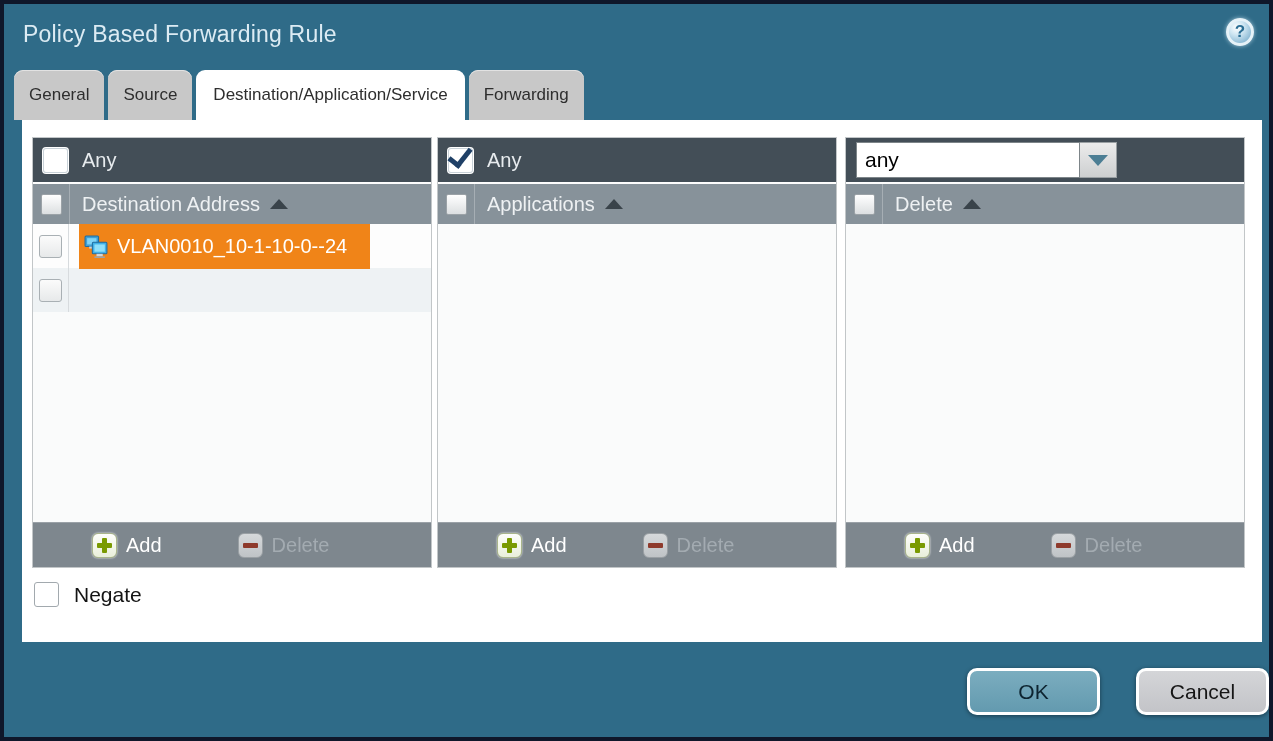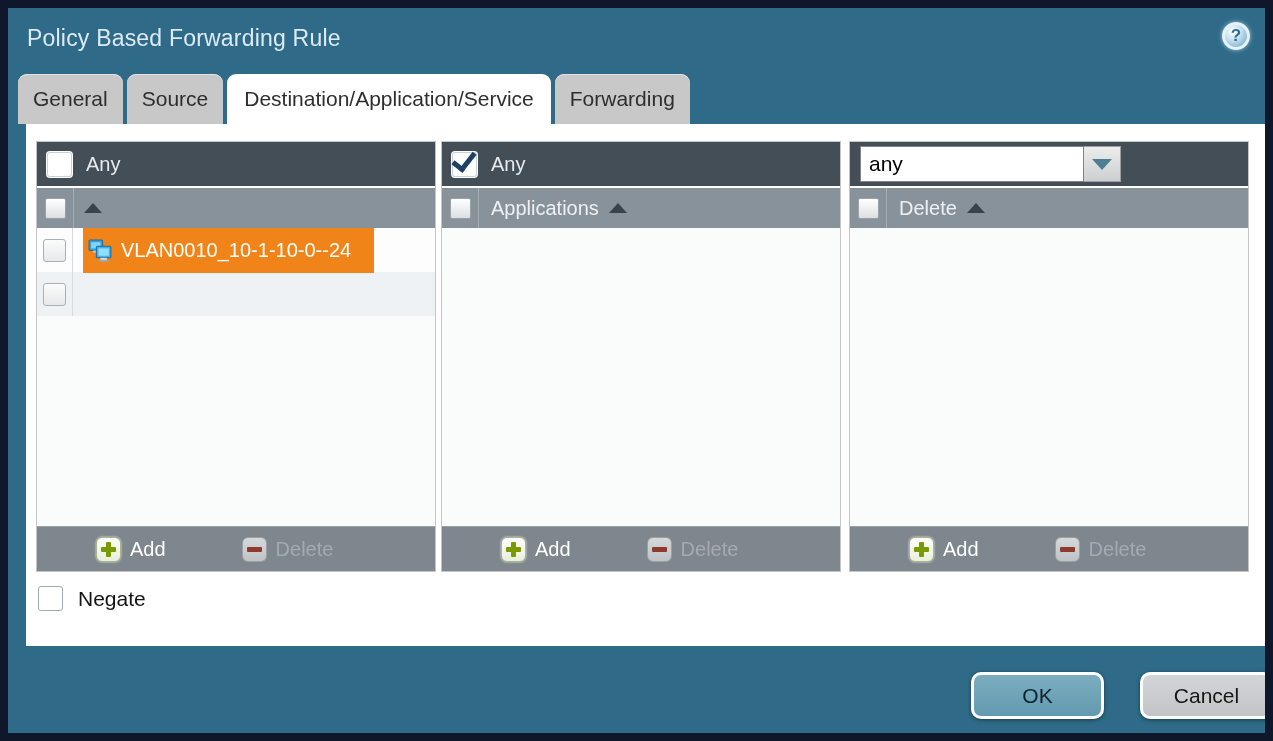--- a/index.html
+++ b/index.html
@@ -1,35 +1,35 @@
 <!DOCTYPE html>
 <html><head>
 <meta charset="utf-8">
 <style>
   * { box-sizing: border-box; margin: 0; padding: 0; }
   html,body { width:1273px; height:741px; }
   body { font-family:"Liberation Sans", sans-serif; }
 
   .dialog { position:relative; width:1273px; height:741px;
-    background:#2f6b88; border:8px solid #0f172a; overflow:hidden; }
+    background:#2f6b88; border:4px solid #0f172a; overflow:hidden; }
 
   
   .title { position:absolute; left:19px; top:17px; font-size:23px;
     color:#dcebf3; letter-spacing:.2px; }
   .help { position:absolute; right:15px; top:14px; width:28px; height:28px;
     border-radius:50%; border:3px solid #e6f2f8;
     background:radial-gradient(circle at 35% 30%, #ffffff 0%, #cfe6f2 35%, #8fbcd6 75%, #b9d8e8 100%);
     display:flex; align-items:center; justify-content:center;
     color:#2a6d93; font-weight:bold; font-size:17px;
     box-shadow:0 0 4px rgba(190,220,235,.8); cursor:pointer; }
 
   
   .tabs { position:absolute; left:10px; top:66px; display:flex; height:50px; }
   .tab { background:#c8c8c8; border-radius:9px 9px 0 0; margin-right:4px;
-    padding:0 15px; font-size:21px; color:#2e2e2e; display:flex;
+    padding:0 15px; font-size:17px; color:#2e2e2e; display:flex;
     align-items:center; cursor:pointer; box-shadow:inset 0 1px 0 #e2e2e2; }
   .tab.active { background:#ffffff; padding:0 17px; box-shadow:none; }
 
   
   .content { position:absolute; left:18px; top:116px; width:1240px; height:522px;
     background:#ffffff; }
 
   
   .panel { position:absolute; top:17px; width:400px; height:431px;
     border:1px solid #c2c6c8; background:#fafbfb;
@@ -146,20 +146,21 @@
     <div class="panel p1">
       <div class="any-header">
         <div class="cbox hdr"></div>
         <span class="any-label">Any</span>
       </div>
       <div class="col-header">
         <div class="col-cb-cell">
           <div class="cbox sub"></div>
         </div>
         <div class="col-sep"></div>
+        <span class="col-title">Destination Address</span>
         <div class="sort-asc"></div>
       </div>
       <div class="list">
         <div class="lrow">
           <div class="row-cb-cell">
             <div class="cbox row"></div>
           </div>
           <div class="pill">
             <svg class="net-icon" viewBox="0 0 24 24">
               <rect x="1" y="2" width="13" height="10" rx="1" fill="#3f9fd4" stroke="#1e6ca0"></rect>

